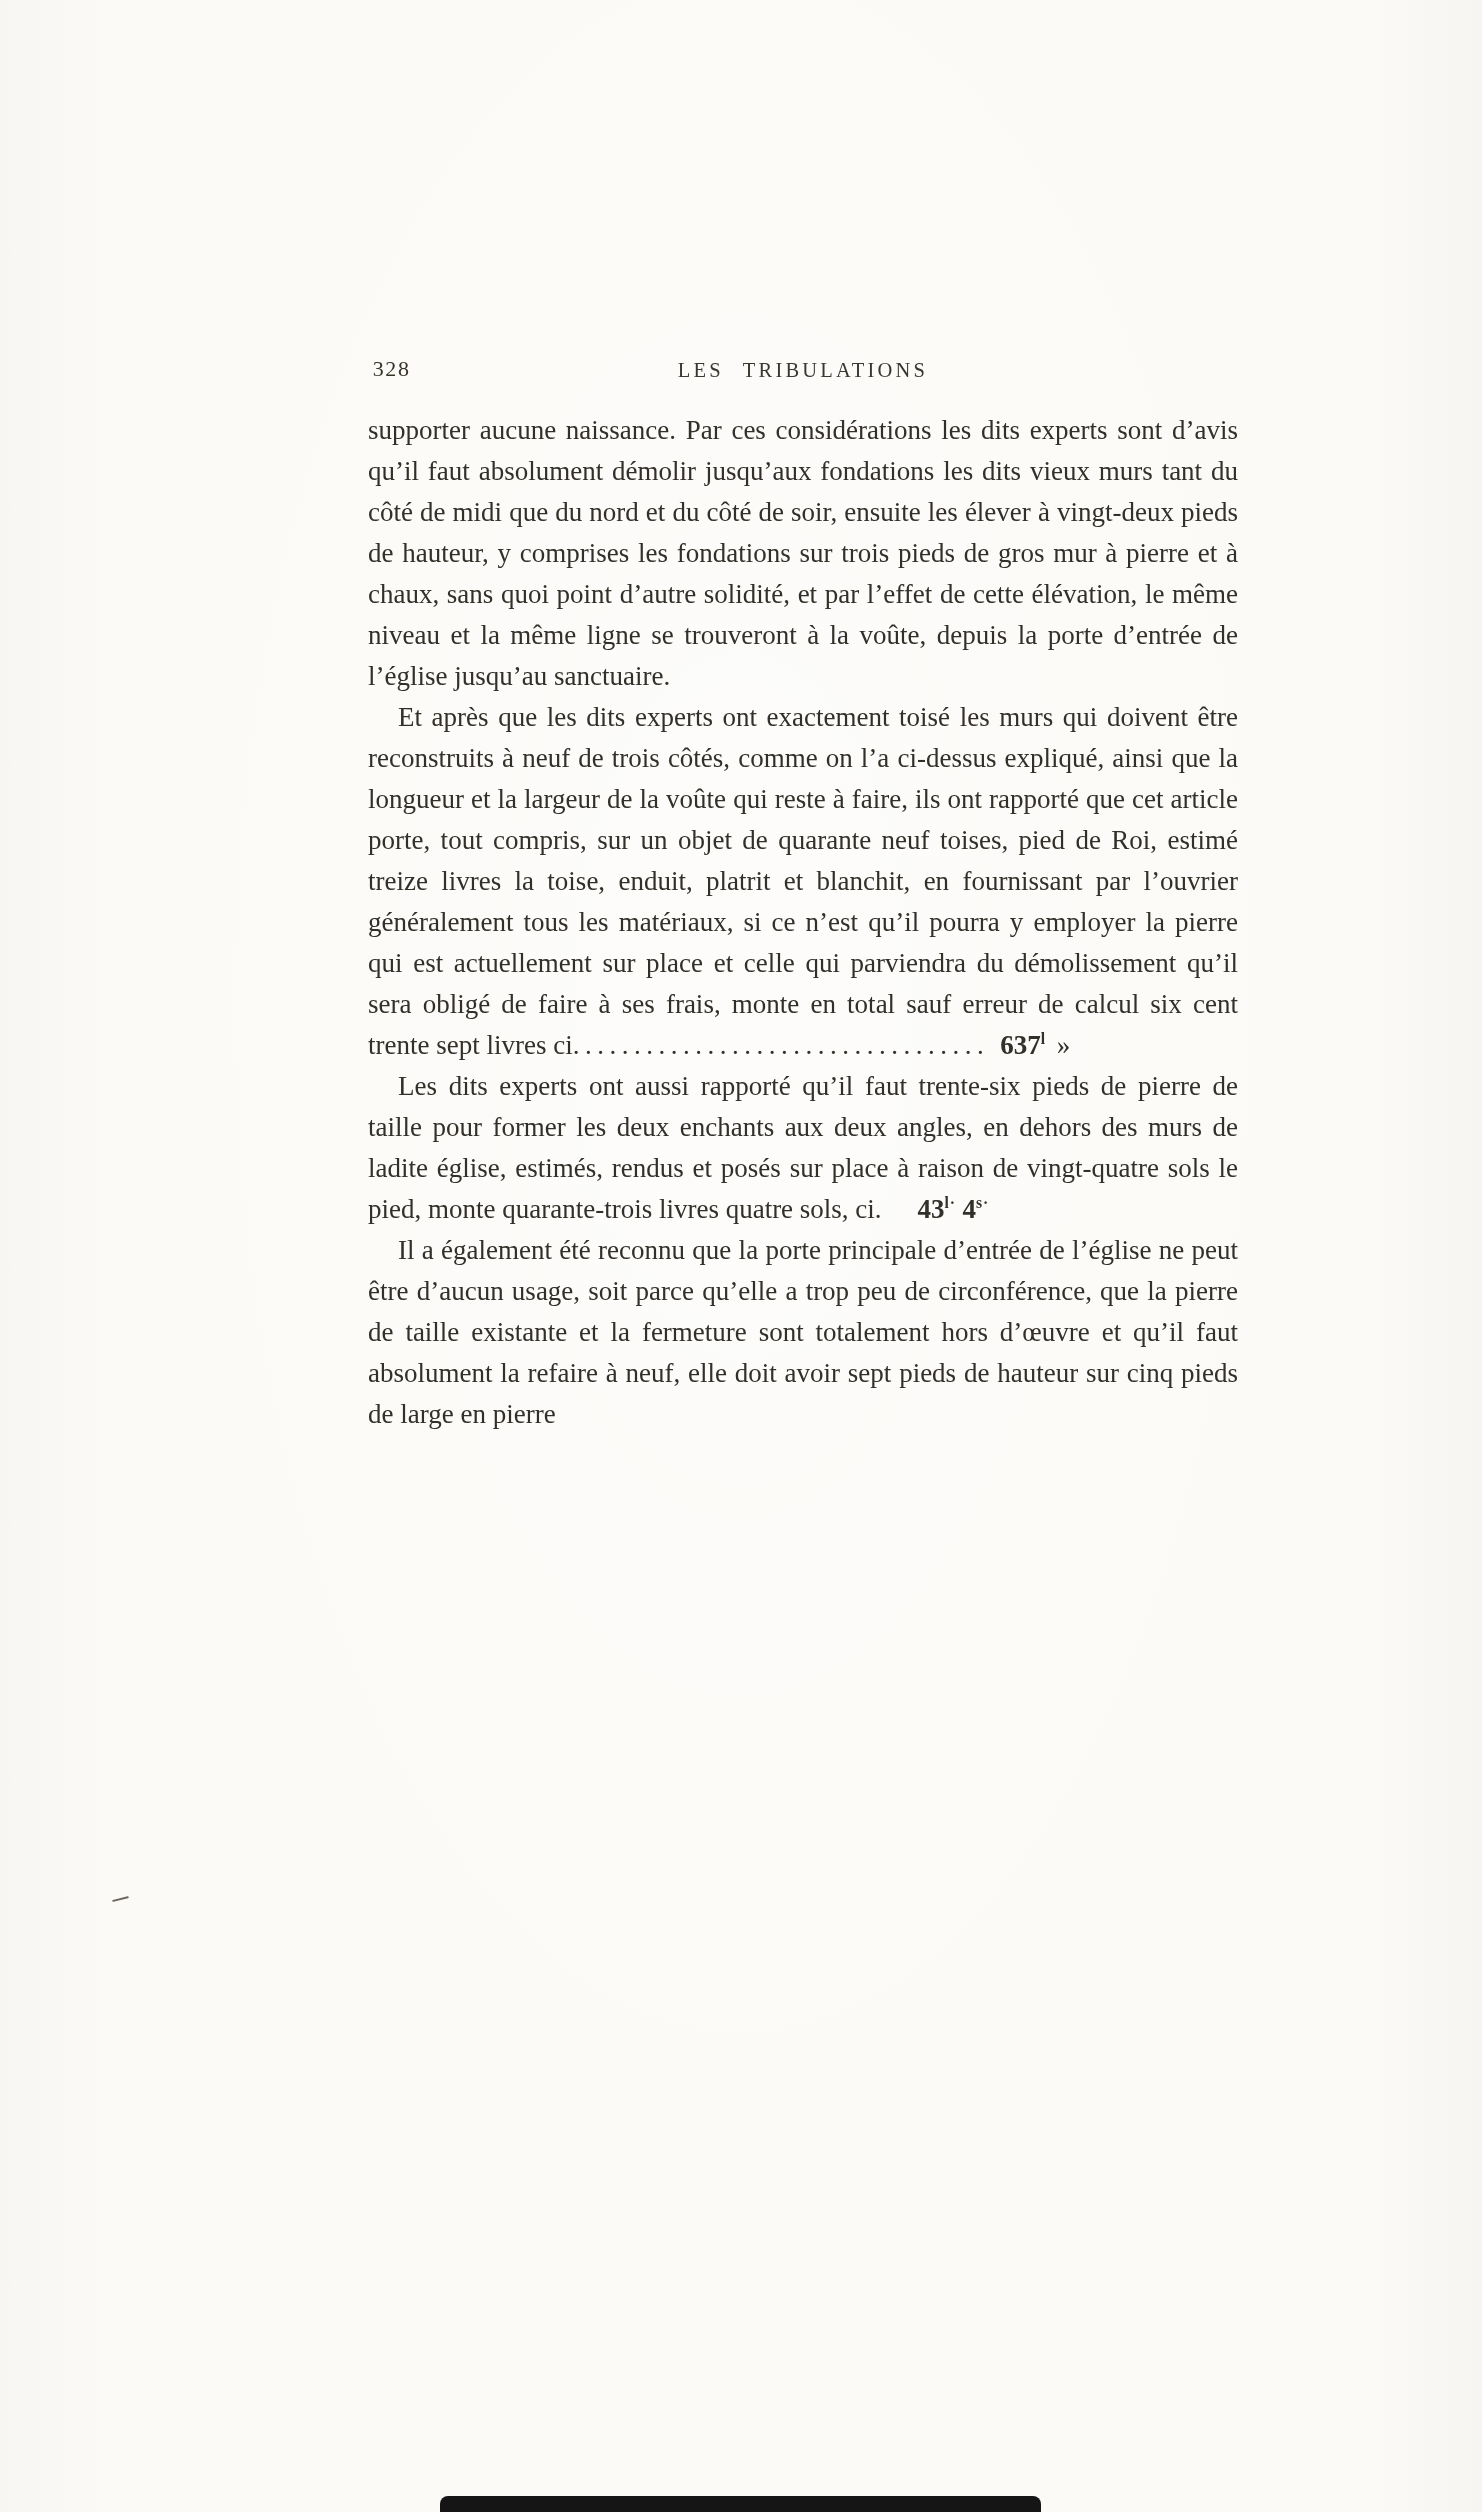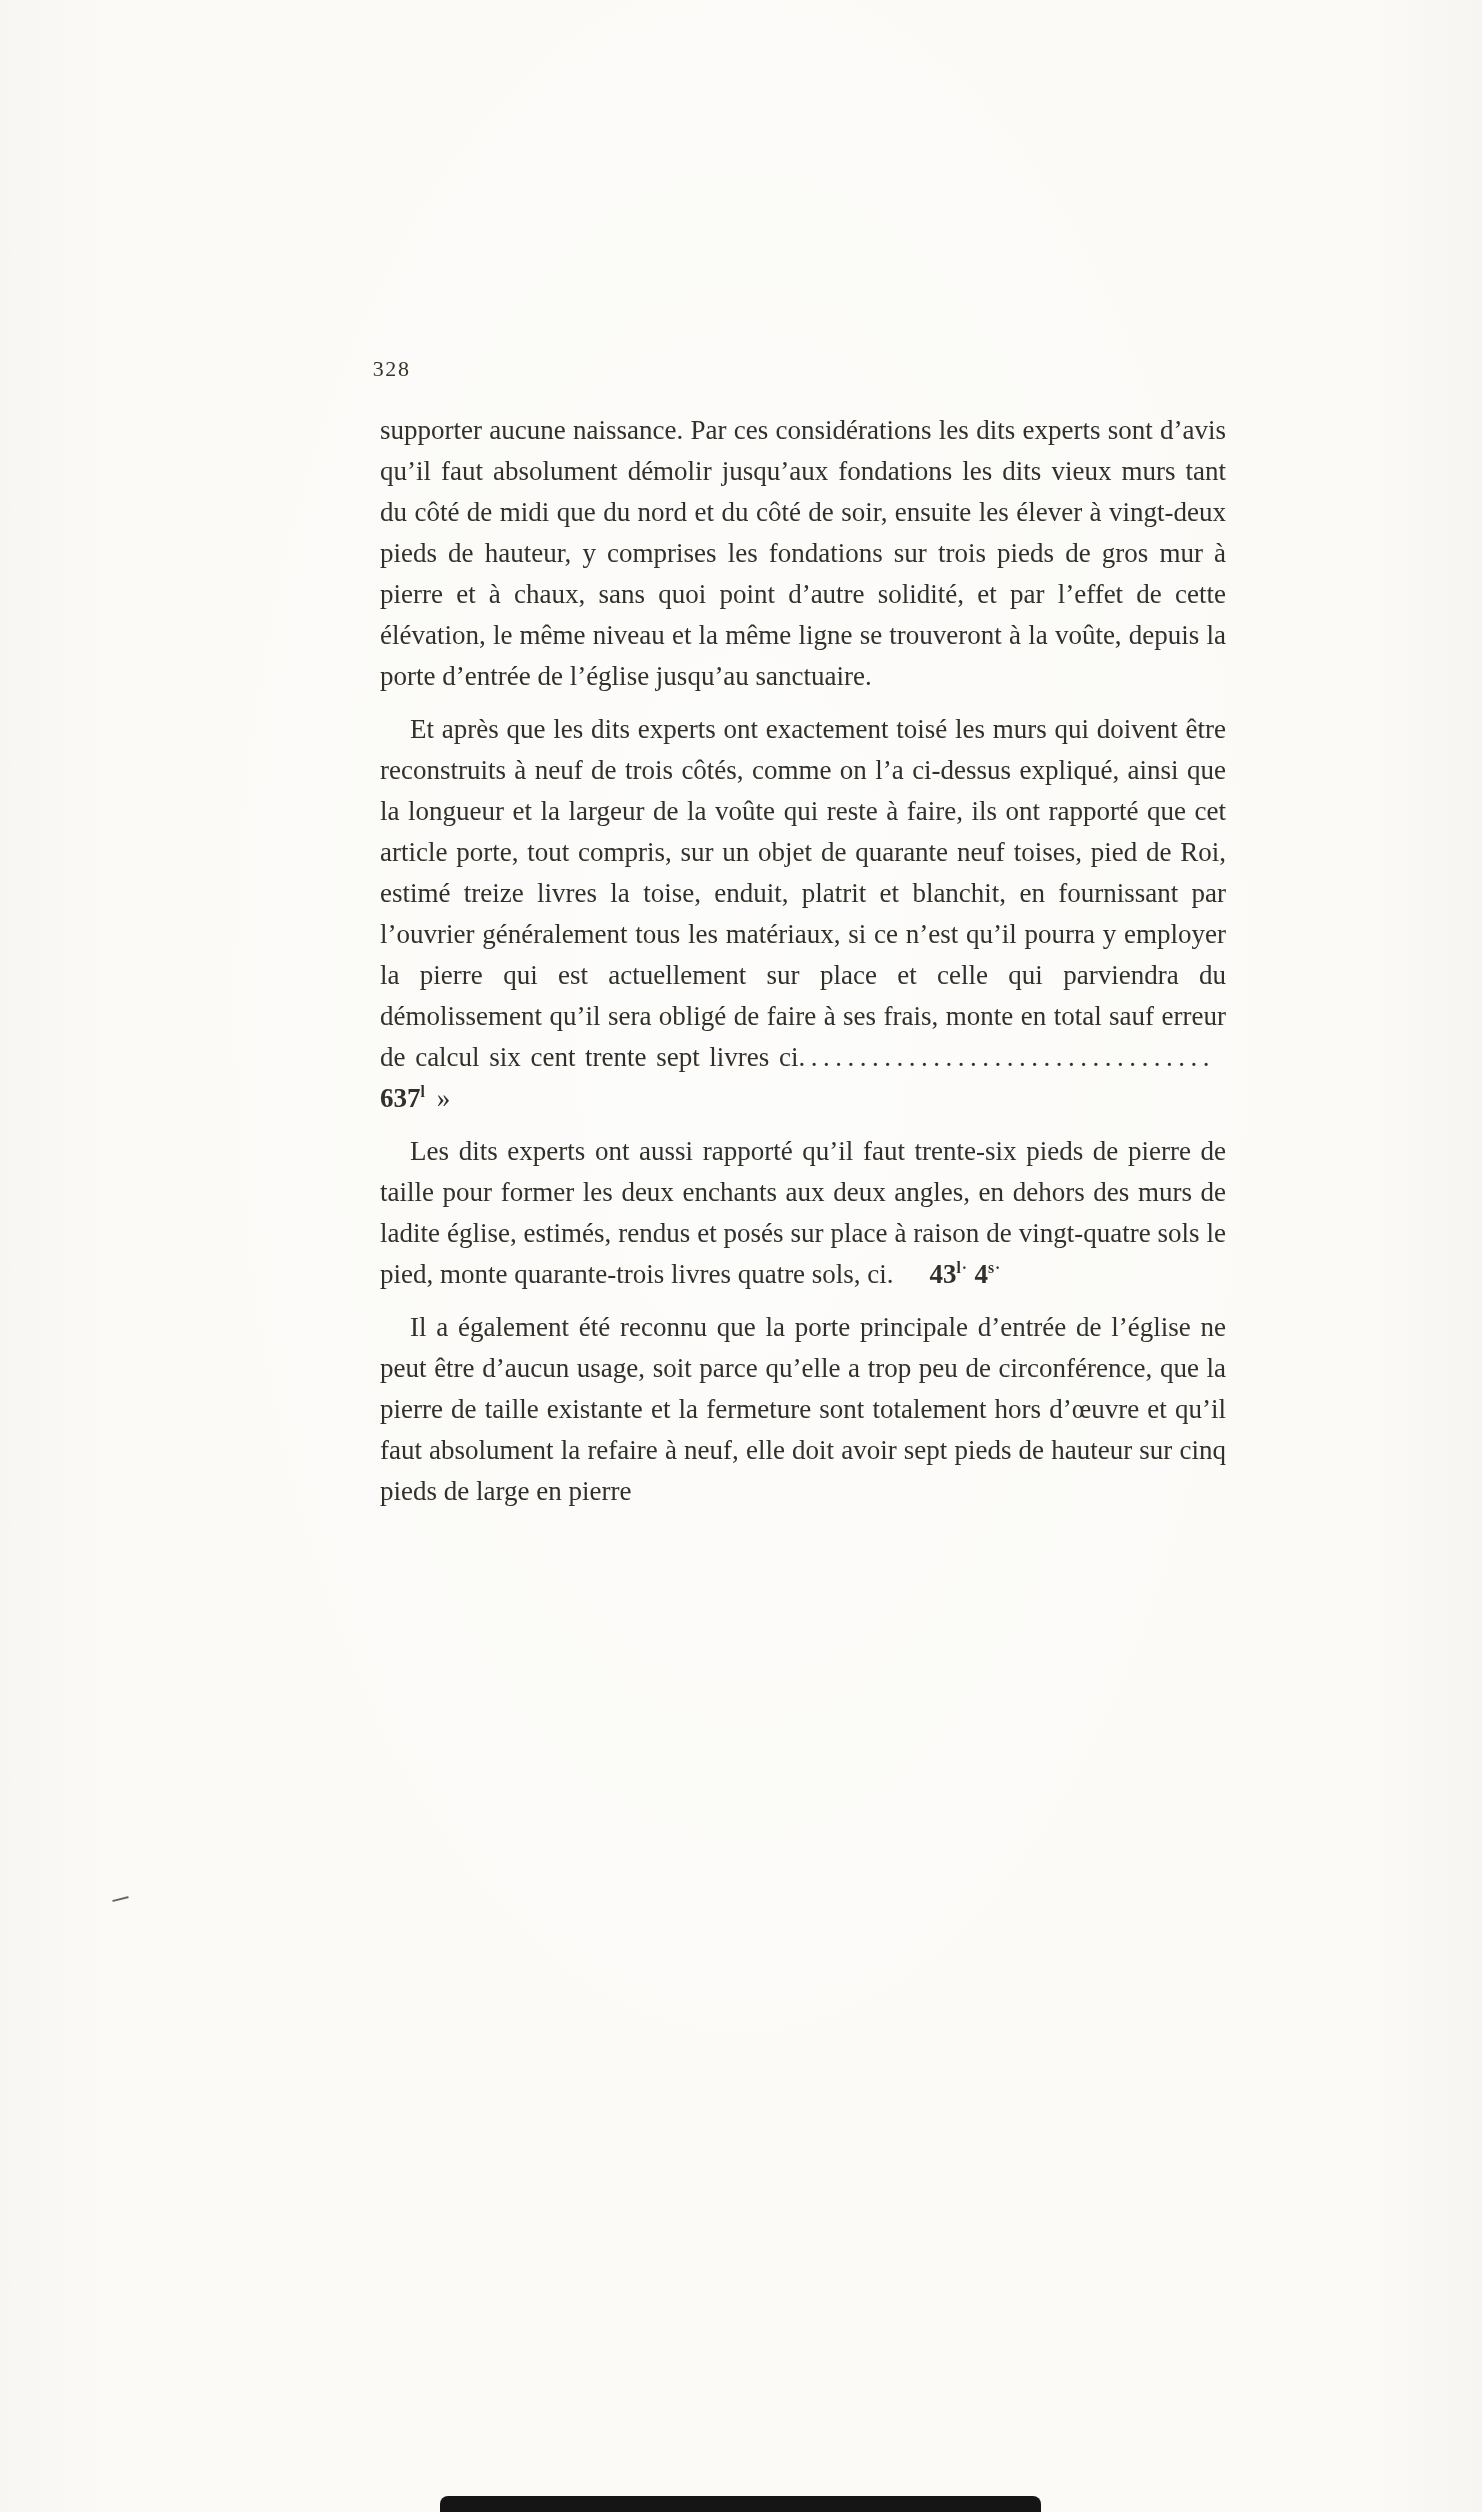--- a/index.html
+++ b/index.html
@@ -48,21 +48,21 @@
     left: 0;
     right: 0;
     top: 8px;
     text-align: center;
     font-size: 20.5px;
     letter-spacing: 3.2px;
     word-spacing: 11px;
     color: #3a372f;
   }
   .text-block p {
-    margin: 12px;
+    margin: 0;
     font-size: 27px;
     line-height: 41px;
     text-align: justify;
     color: #33302a;
   }
   .text-block p.indent {
     text-indent: 30px;
   }
   sup {
     font-size: 0.58em;
@@ -108,20 +108,21 @@
 </style>
 </head>
 <body>
 
 <div class="paper-vignette"></div>
 
 <div class="page-inner">
 
   <div class="header">
     <span class="page-number">328</span>
+    <span class="running-title">LES TRIBULATIONS</span>
   </div>
 
   <div class="text-block">
 
     <p><span>supporter aucune naissance. Par ces considérations les dits experts sont d’avis qu’il faut absolument démolir jusqu’aux fondations les dits vieux murs tant du côté de midi que du nord et du côté de soir, ensuite les élever à vingt-deux pieds de hauteur, y comprises les fondations sur trois pieds de gros mur à pierre et à chaux, sans quoi point d’autre solidité, et par l’effet de cette élévation, le même niveau et la même ligne se trouveront à la voûte, depuis la porte d’entrée de l’église jusqu’au sanctuaire.</span></p>
 
     <p class="indent"><span>Et après que les dits experts ont exactement toisé les murs qui doivent être reconstruits à neuf de trois côtés, comme on l’a ci-dessus expliqué, ainsi que la longueur et la largeur de la voûte qui reste à faire, ils ont rapporté que cet article porte, tout compris, sur un objet de quarante neuf toises, pied de Roi, estimé treize livres la toise, enduit, platrit et blanchit, en fournissant par l’ouvrier généralement tous les matériaux, si ce n’est qu’il pourra y employer la pierre qui est actuellement sur place et celle qui parviendra du démolissement qu’il sera obligé de faire à ses frais, monte en total sauf erreur de calcul six cent trente sept livres ci</span><span class="dots">..................................</span><span class="small-gap"></span><span class="amount"><span>637</span><sup>l</sup></span><span class="small-gap"></span><span>»</span></p>
 
     <p class="indent"><span>Les dits experts ont aussi rapporté qu’il faut trente-six pieds de pierre de taille pour former les deux enchants aux deux angles, en dehors des murs de ladite église, estimés, rendus et posés sur place à raison de vingt-quatre sols le pied, monte quarante-trois livres quatre sols, ci.</span><span class="amount-gap"></span><span class="amount"><span>43</span><sup>l·</sup> <span>4</span><sup>s·</sup></span></p>
 

